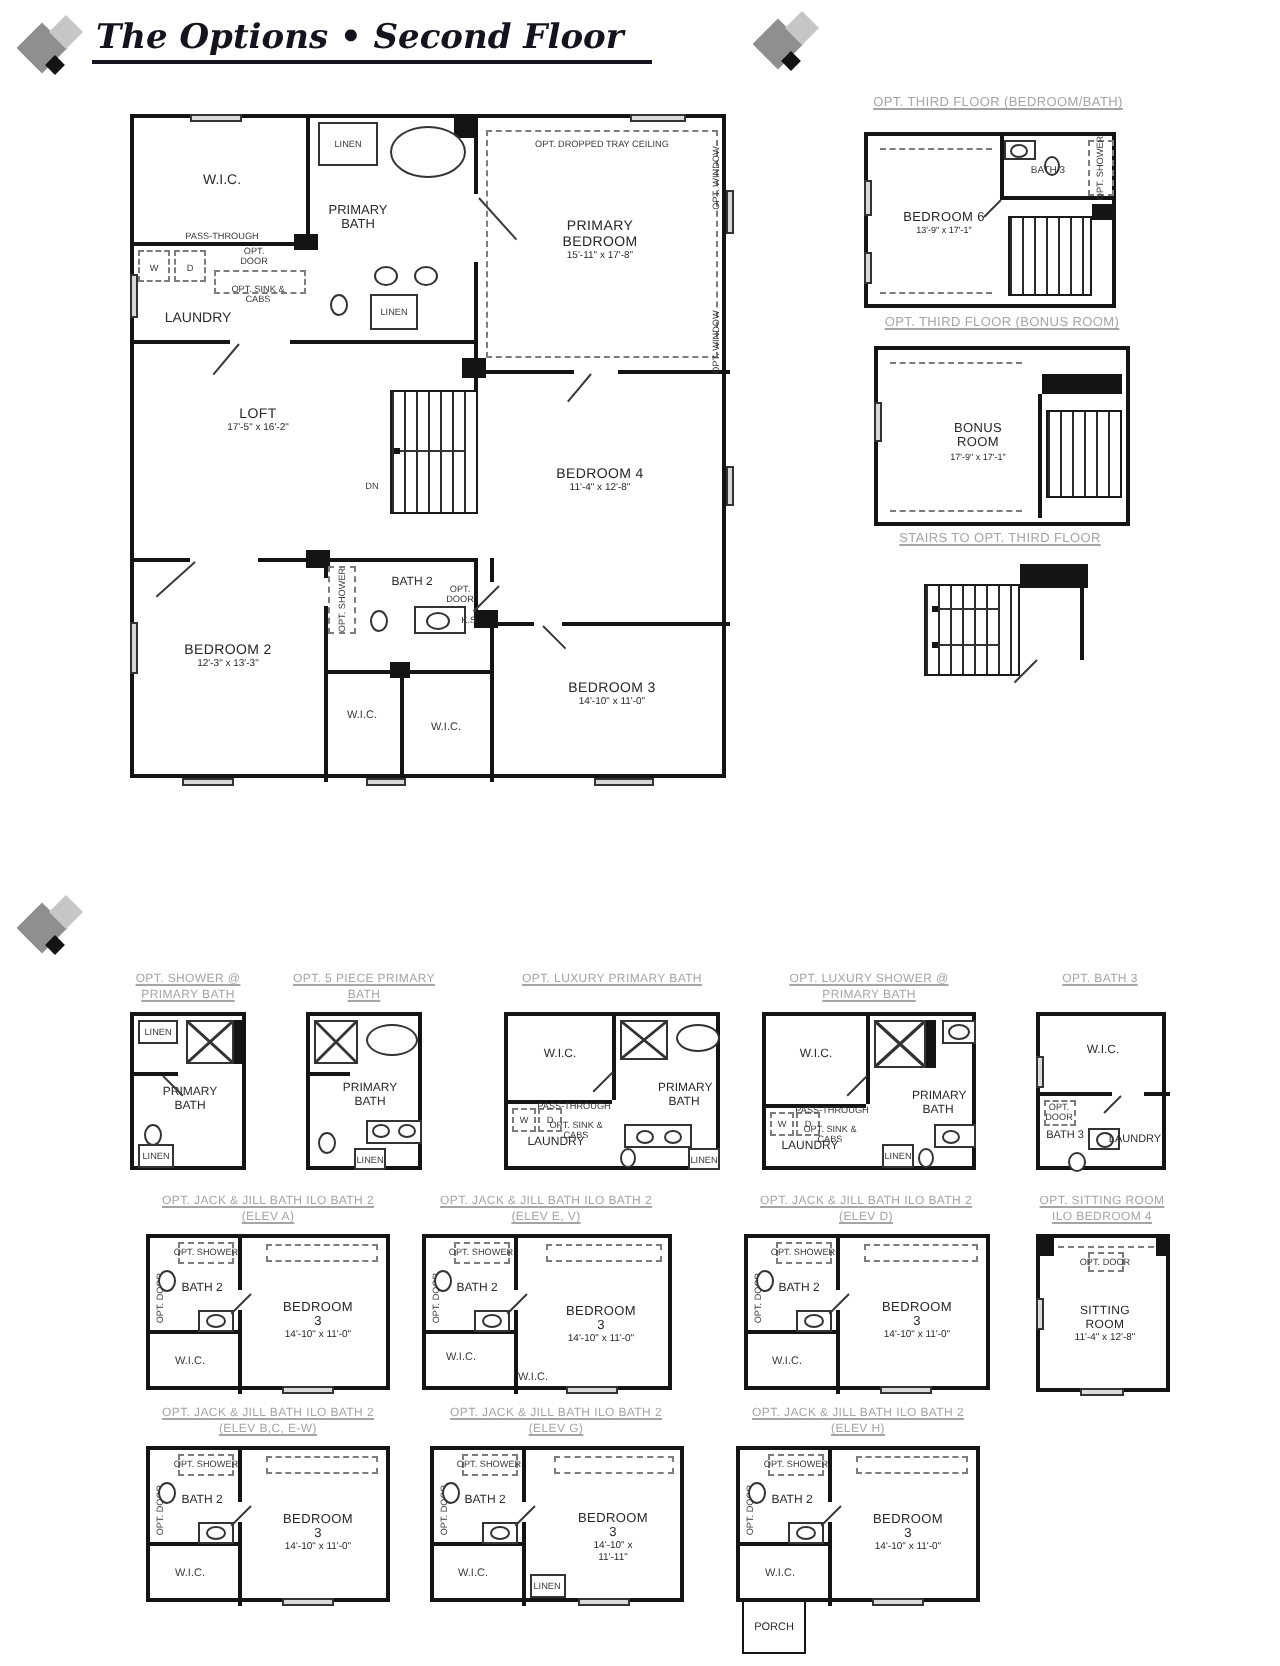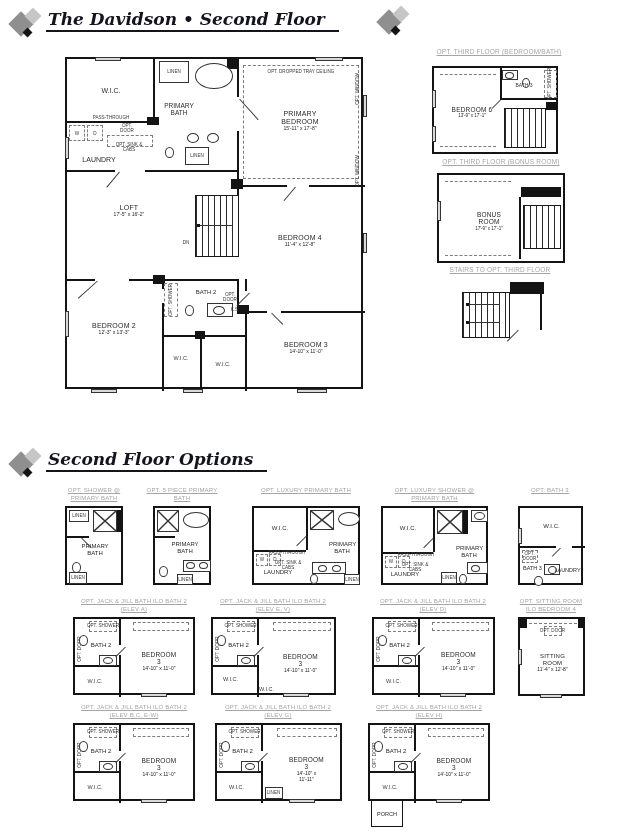--- a/index.html
+++ b/index.html
@@ -41,36 +41,35 @@
 </style>
 </head>
 <body>
 
 <div class="hdr" style="left:8px;top:7px">
   <div class="logo">
       <i class="d1"></i>
       <i class="d2"></i>
       <i class="d3"></i>
     </div>
-  <div class="title">The Davidson • Second Floor</div>
+  <div class="title">The Options • Second Floor</div>
 </div>
 <div class="hdr" style="left:376px;top:5px">
   <div class="logo">
       <i class="d1"></i>
       <i class="d2"></i>
       <i class="d3"></i>
     </div>
 </div>
 <div class="hdr" style="left:8px;top:447px">
   <div class="logo">
       <i class="d1"></i>
       <i class="d2"></i>
       <i class="d3"></i>
     </div>
-  <div class="title">Second Floor Options</div>
 </div>
 
 <div class="plan" style="left:65px;top:57px;width:298px;height:332px">
 
   <div class="wv" style="left:86px;top:0;height:62px"></div>
   <div class="wh" style="left:0;top:62px;width:88px"></div>
   <div class="wv" style="left:170px;top:0;height:38px"></div>
   <div class="wv" style="left:170px;top:72px;height:56px"></div>
   <div class="wh" style="left:170px;top:126px;width:50px"></div>
   <div class="wh" style="left:242px;top:126px;width:56px"></div>

